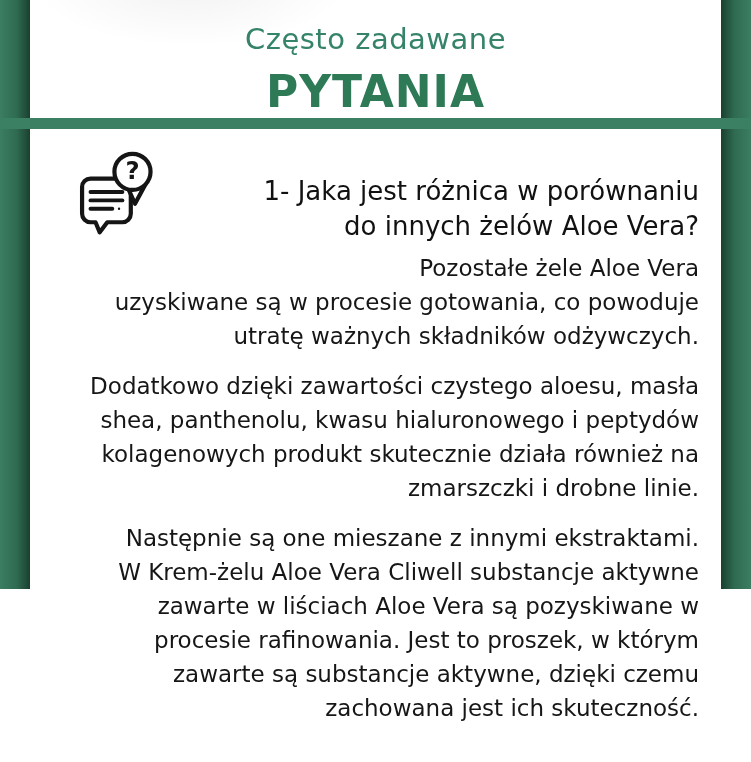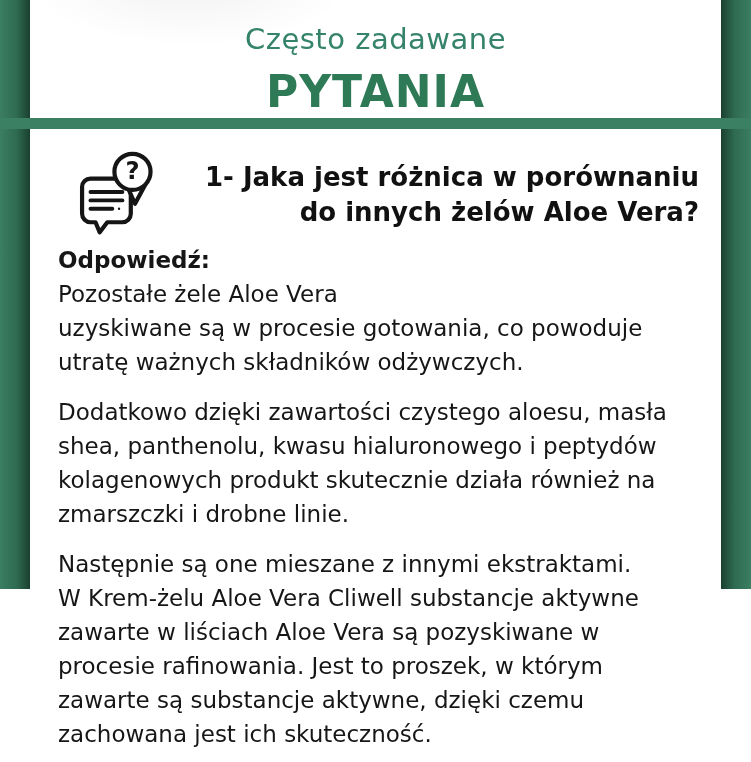--- a/index.html
+++ b/index.html
@@ -85,41 +85,42 @@
     align-items: flex-start;
     padding: 19px 20px 0 42px;
   }
   .q-icon {
     flex: 0 0 auto;
     width: 84px;
     height: 88px;
   }
   .question-heading {
     flex: 1 1 auto;
-    margin-top: 12px;
+    margin-top: 26px;
     text-align: right;
     font-size: 26px;
     line-height: 35px;
-    font-weight: 700;
+    font-weight: 400;
     color: #111111;
     white-space: pre-line;
     padding-right: 2px;
   }
   .answer {
     padding: 7px 22px 0 28px;
     font-size: 23px;
     line-height: 34px;
     color: #161616;
   }
   .answer-label {
     font-weight: 700;
   }
   .answer p {
     margin: 0 0 16px 0;
     white-space: pre-line;
+    text-align: right;
   }
   .answer p.first {
     margin-top: 0;
   }
 </style>
 </head>
 <body>
 
 <div class="page">
 
@@ -148,21 +149,20 @@
         <path d="M66 46 L75 66 L88 42 Z" fill="#ffffff"></path>
 
         <circle cx="72" cy="28" r="21.5" fill="#ffffff"></circle>
         <text x="72" y="37" text-anchor="middle" fill="#151515" stroke="none" font-family="DejaVu Sans, Liberation Sans, sans-serif" font-size="29" font-weight="700">?</text>
       </svg>
       <div class="question-heading">1- Jaka jest różnica w porównaniu
 do innych żelów Aloe Vera?</div>
     </div>
 
     <div class="answer">
-      <div class="answer-label">Odpowiedź:</div>
       <p class="first">Pozostałe żele Aloe Vera
 uzyskiwane są w procesie gotowania, co powoduje
 utratę ważnych składników odżywczych.</p>
       <p>Dodatkowo dzięki zawartości czystego aloesu, masła
 shea, panthenolu, kwasu hialuronowego i peptydów
 kolagenowych produkt skutecznie działa również na
 zmarszczki i drobne linie.</p>
       <p>Następnie są one mieszane z innymi ekstraktami.
 W Krem-żelu Aloe Vera Cliwell substancje aktywne
 zawarte w liściach Aloe Vera są pozyskiwane w

